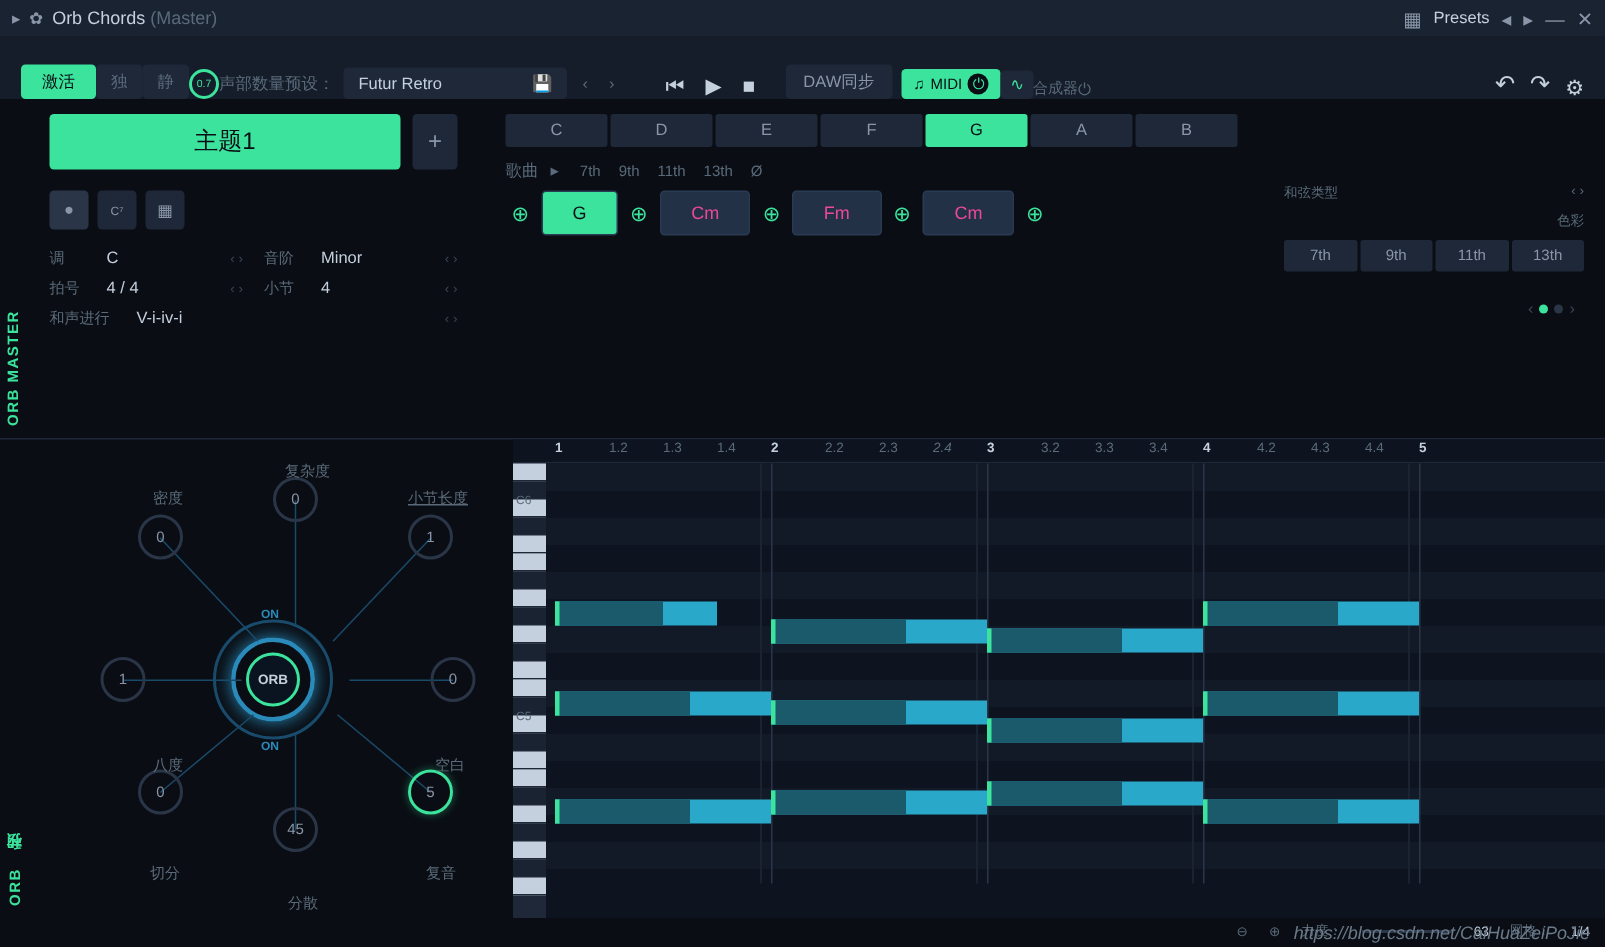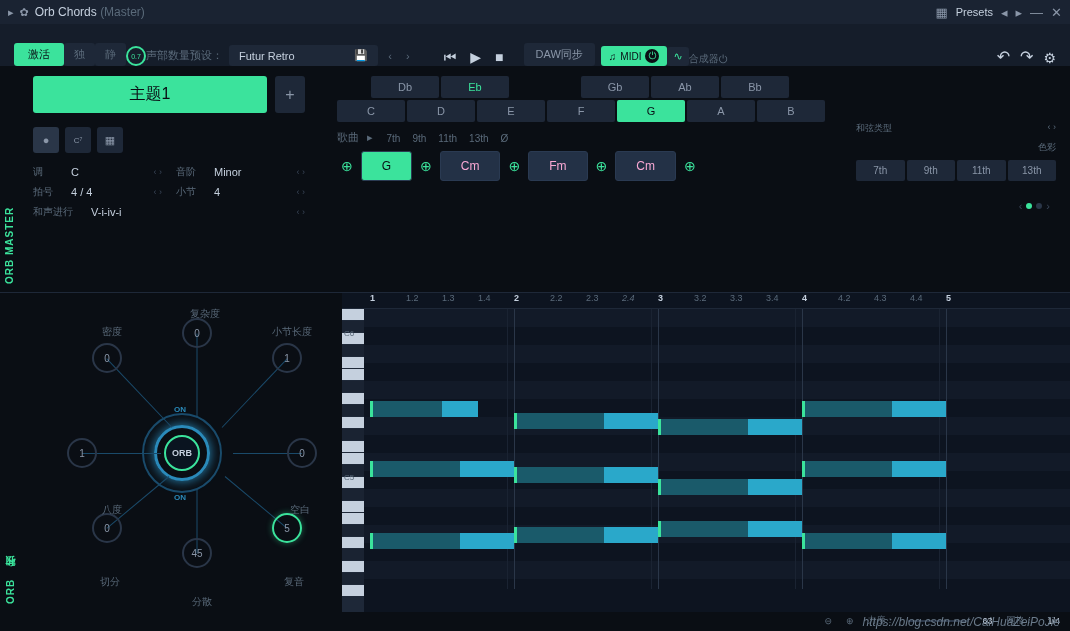--- a/index.html
+++ b/index.html
@@ -40,21 +40,21 @@
 .key-rows{margin-bottom:8px}
 .key-row{display:flex;gap:2px;margin-bottom:2px;margin-left:4px}
 .key{background:#1e2838;color:#8a96a8;padding:5px 0;width:68px;text-align:center;border-radius:2px;font-size:11px;cursor:pointer}
 .key.flat{width:68px}
 .key.sel{background:#3be39c;color:#0a0e14}
 .key.hi{color:#3be39c}
 .key.sp{background:transparent;width:68px}
 .ext-row{display:flex;gap:8px;margin:6px 0 6px 4px;align-items:center}
 .ext{color:#5a6a7a;font-size:10px;cursor:pointer;padding:2px 6px}
 .chord-seq{display:flex;gap:4px;align-items:center;margin-left:4px}
-.chord{background:#233146;color:#f9a8d4;padding:7px 20px;border-radius:3px;font-size:12px;border:1px solid #2a3a52}
+.chord{background:#233146;color:#ec4899;padding:7px 20px;border-radius:3px;font-size:12px;border:1px solid #2a3a52}
 .chord.sel{background:#3be39c;color:#0a0e14}
 .add-c{color:#3be39c;font-size:14px;cursor:pointer;padding:0 4px}
 .type-panel{position:absolute;right:14px;top:122px;width:200px}
 .type-head{display:flex;justify-content:space-between;color:#5a6a7a;font-size:9px;margin-bottom:6px}
 .type-row{display:flex;gap:2px;margin-bottom:10px}
 .type-btn{background:#1e2838;color:#8a96a8;padding:5px 0;flex:1;text-align:center;border-radius:2px;font-size:10px}
 .type-btn.sel{background:#2e4a5e;color:#3be39c}
 .lower{display:flex;height:320px;border-top:1px solid #1e2838}
 .orb-panel{width:320px;position:relative;padding:20px 0}
 .orb-center{position:absolute;left:160px;top:160px}
@@ -178,28 +178,20 @@
         </div>
       <div class="param" style="grid-column:1/3">
           <span class="lbl" style="width:48px">和声进行</span>
           <span class="val">V-i-iv-i</span>
           <span class="arrs">‹ ›</span>
         </div>
     </div>
   </div>
   <div class="right-panel">
     <div class="key-rows">
-      <div class="key-row" id="flat-row" style="margin-left:38px">
-          <div class="key flat">Db</div>
-          <div class="key flat hi">Eb</div>
-          <div class="key sp"></div>
-          <div class="key flat">Gb</div>
-          <div class="key flat">Ab</div>
-          <div class="key flat">Bb</div>
-        </div>
       <div class="key-row" id="nat-row">
           <div class="key">C</div>
           <div class="key">D</div>
           <div class="key">E</div>
           <div class="key">F</div>
           <div class="key sel">G</div>
           <div class="key">A</div>
           <div class="key">B</div>
         </div>
     </div>
@@ -257,21 +249,21 @@
       <div class="orb-on b">ON</div>
     </div>
   <div class="wire" style="left: 175px; top: 124px; width: 84px; transform: rotate(-90deg);"></div>
       <div class="knob" style="left: 160px; top: 25px;">0</div>
       <div class="klbl" style="left: 168px; top: 14px;">复杂度</div>
       <div class="wire" style="left: 150.241px; top: 133.866px; width: 94.8625px; transform: rotate(-133.452deg);"></div>
       <div class="knob" style="left: 70px; top: 50px;">0</div>
       <div class="klbl" style="left: 80px; top: 32px;">密度</div>
       <div class="wire" style="left: 199.759px; top: 133.866px; width: 94.8625px; transform: rotate(-46.5482deg);"></div>
       <div class="knob" style="left: 250px; top: 50px;">1</div>
-      <div class="klbl" style="left: 250px; top: 32px;">小节长度</div>
+      <div class="klbl" style="left: 250px; top: 32px; text-decoration: underline;">小节长度</div>
       <div class="wire" style="left: 139px; top: 160px; width: 79px; transform: rotate(180deg);"></div>
       <div class="knob" style="left: 45px; top: 145px;">1</div>
       <div class="wire" style="left: 211px; top: 160px; width: 69px; transform: rotate(0deg);"></div>
       <div class="knob" style="left: 265px; top: 145px;">0</div>
       <div class="wire" style="left: 147.344px; top: 183.047px; width: 81.1537px; transform: rotate(140.194deg);"></div>
       <div class="knob" style="left: 70px; top: 220px;">0</div>
       <div class="klbl" style="left: 80px; top: 210px;">八度</div>
       <div class="wire" style="left: 202.656px; top: 183.047px; width: 81.1537px; transform: rotate(39.8056deg);"></div>
       <div class="knob hl" style="left: 250px; top: 220px;">5</div>
       <div class="klbl" style="left: 268px; top: 210px;">空白</div>

